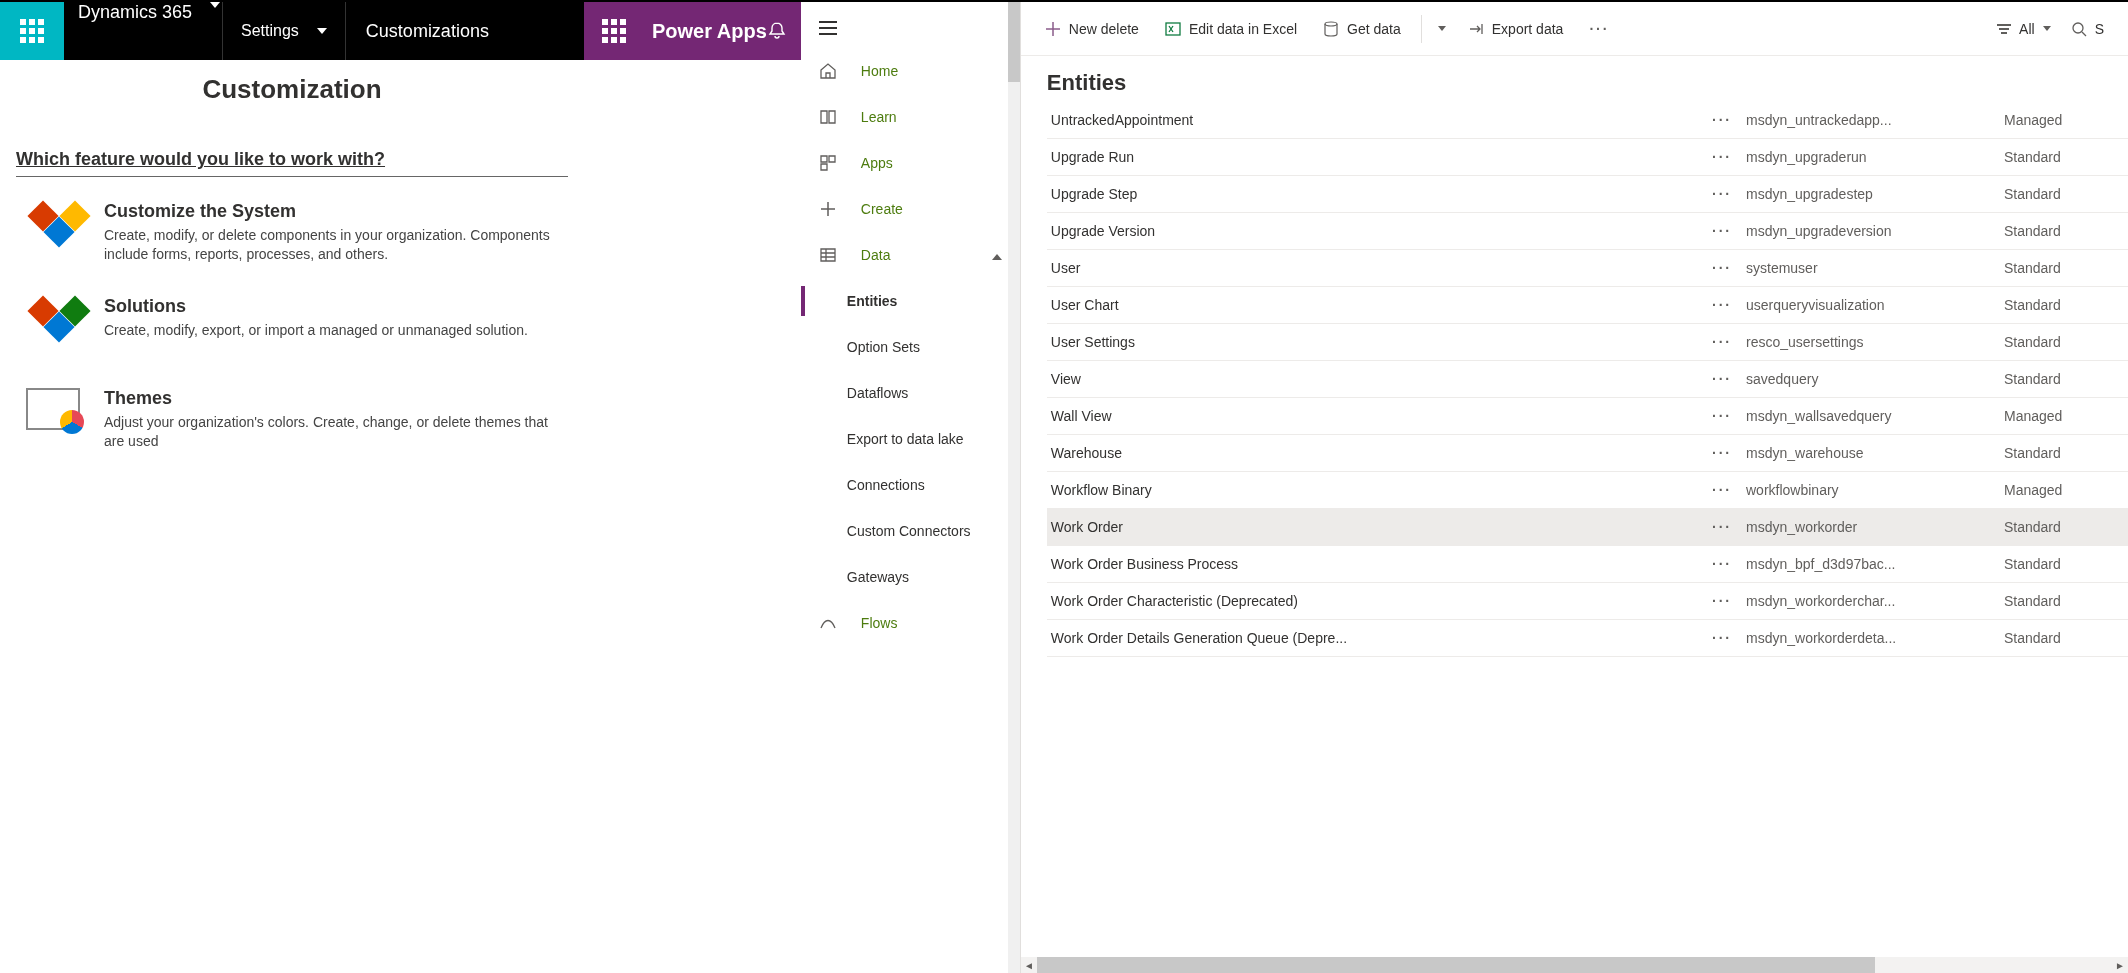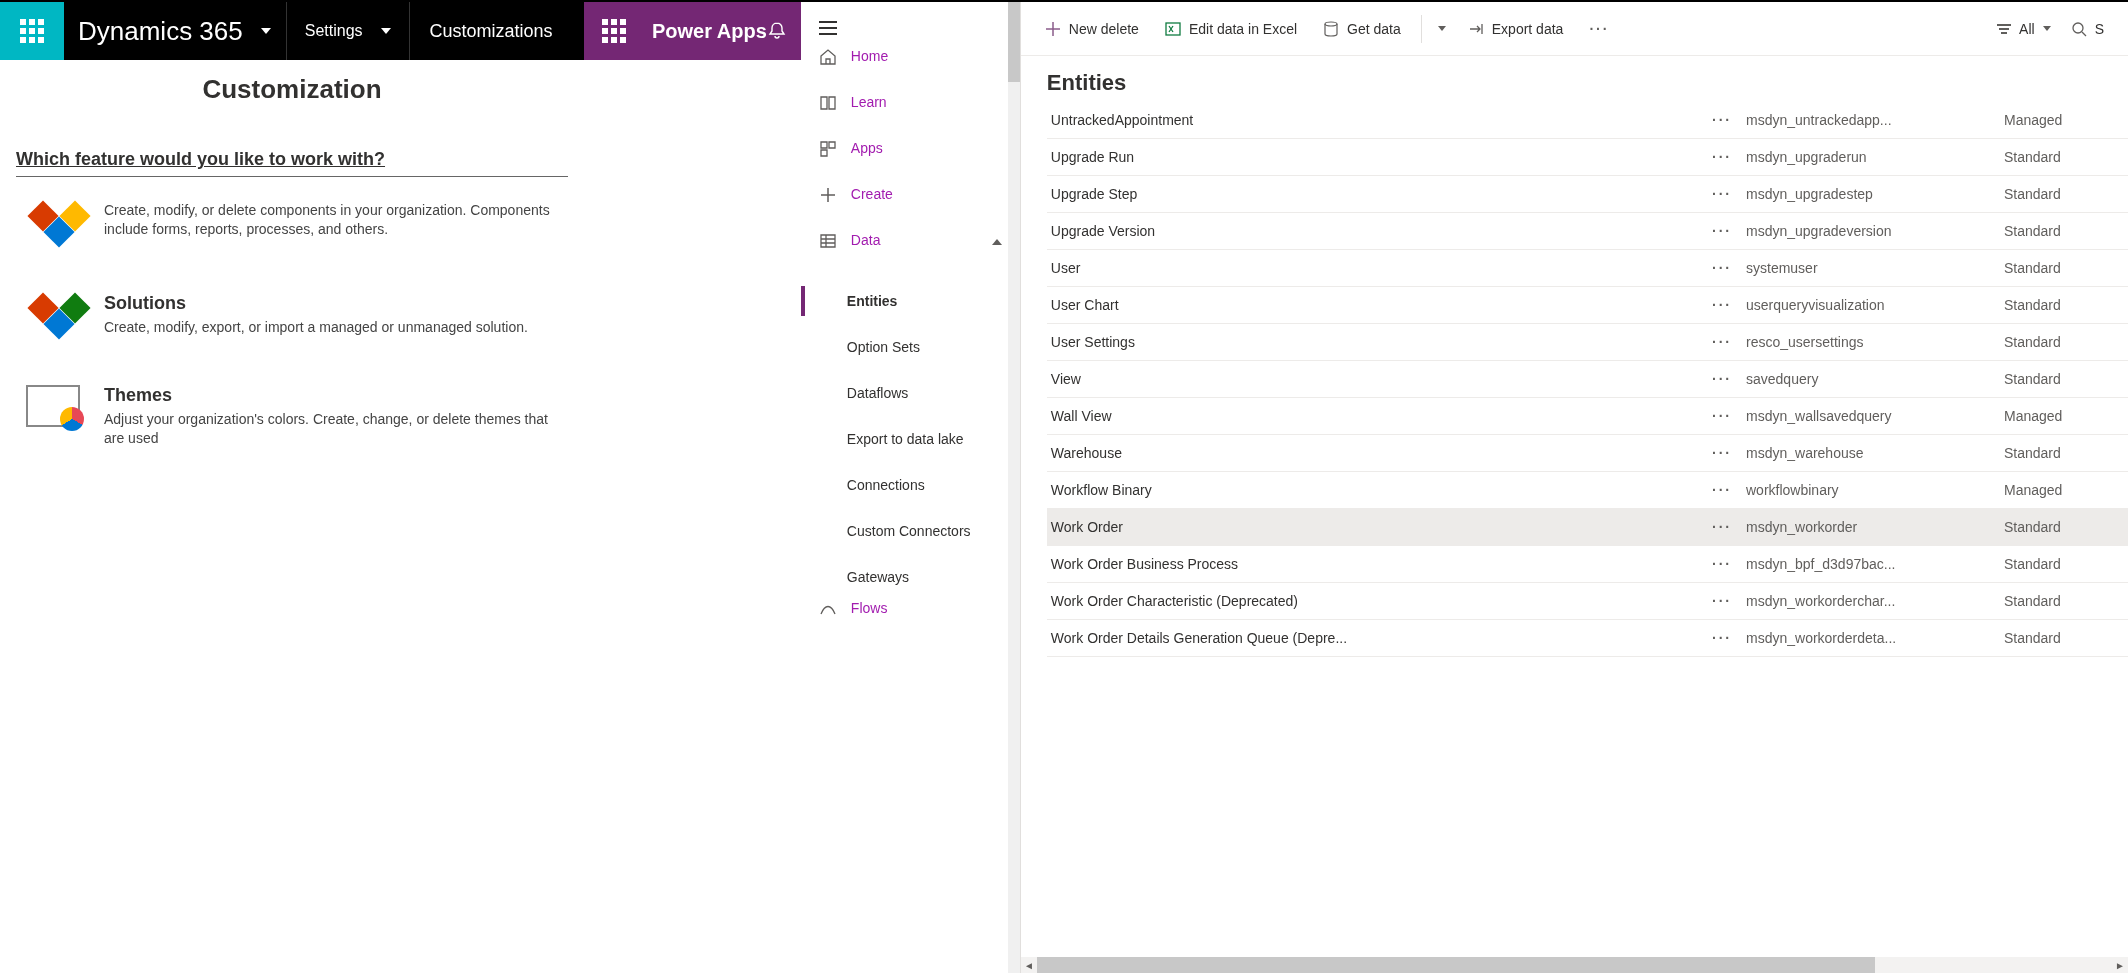--- a/index.html
+++ b/index.html
@@ -3,21 +3,21 @@
 <meta charset="utf-8">
 <style>
   * { box-sizing: border-box; margin: 0; padding: 0; }
   body { font-family: "Segoe UI", -apple-system, sans-serif; font-size: 14px; color: #323130; overflow: hidden; }
   .root { display: flex; width: 2128px; height: 973px; border-top: 2px solid #000; }
 
   
   .dyn-col { width: 584px; display: flex; flex-direction: column; background: #fff; }
   .dyn-topbar { height: 58px; display: flex; background: #000; color: #fff; align-items: stretch; }
   .dyn-waffle { width: 64px; background: #00b7c3; display: flex; align-items: center; justify-content: center; }
-  .dyn-brand { display: flex; align-items: center; padding: 0 15px 0 14px; font-size: 26px; border-right: 1px solid #333; }
+  .dyn-brand { display: flex; padding: 0 2px 0 14px; font-size: 18px; border-right: 1px solid #333; }
   .dyn-brand-label { margin-right: 18px; }
   .dyn-settings { display: flex; align-items: center; padding: 0 18px; font-size: 16px; border-right: 1px solid #333; }
   .dyn-settings-label { margin-right: 18px; }
   .dyn-crumb { display: flex; align-items: center; padding: 0 20px; font-size: 18px; }
   .waffle-grid { display: grid; grid-template-columns: repeat(3,6px); grid-template-rows: repeat(3,6px); gap: 3px; }
   .waffle-grid span { background: #fff; width: 6px; height: 6px; }
   .chev-down { display:inline-block; width:0; height:0; border-left:5px solid transparent; border-right:5px solid transparent; border-top:6px solid #fff; }
 
   .dyn-body { padding: 14px 16px; }
   .dyn-title { font-size: 26px; font-weight: 700; margin-bottom: 44px; text-align: center; }
@@ -44,21 +44,21 @@
 
   .pa-main { flex:1; display:flex; min-height:0; }
   .pa-side-wrap { width: 220px; border-right: 1px solid #e1dfdd; display:flex; position:relative; background:#fff;}
   .pa-side-track { width: 12px; background:#f0f0f0; position:absolute; right:0; top:0; bottom:0;}
   .pa-side-thumb { position:absolute; right:0; top:0; width:12px; height:80px; background:#c8c8c8;}
   .pa-side { flex:1; padding-top: 6px; }
   .burger { height: 40px; display:flex; align-items:center; padding-left:18px; }
   .burger-lines { width:18px; height:2px; background:#323130; position:relative;}
   .burger-lines::before, .burger-lines::after{ content:""; position:absolute; left:0; width:18px; height:2px; background:#323130;}
   .burger-lines::before{ top:-6px;} .burger-lines::after{ top:6px;}
-  .nav-item { height:46px; display:flex; padding-left:18px; gap:14px; cursor:pointer; color:#a21caf; }
+  .nav-item { height:46px; display:flex; align-items:center; padding-left:18px; gap:24px; cursor:pointer; color:#4d7c0f; }
   .nav-item .chevR { margin-left:auto; margin-right:18px; }
   .nav-sub { padding-left: 46px; height:46px; display:flex; align-items:center; cursor:pointer;}
   .nav-sub.active { background:#fff; position:relative; font-weight:600;}
   .nav-sub.active::before{ content:""; position:absolute; left:0; top:8px; bottom:8px; width:4px; background:#742774;}
   .nav-ico { width:18px; height:18px; display:inline-flex; align-items:center; justify-content:center; color:#605e5c;}
   .chevUp { display:inline-block; width:0;height:0;border-left:5px solid transparent;border-right:5px solid transparent;border-bottom:6px solid #605e5c;}
 
   .pa-content { flex:1; display:flex; flex-direction:column; min-width:0;}
   .cmdbar { height:54px; border-bottom:1px solid #edebe9; display:flex; align-items:center; padding: 0 14px; gap: 6px; color:#323130;}
   .cmd { display:flex; align-items:center; gap:8px; padding: 0 10px; height:36px; cursor:pointer; white-space:nowrap;}
@@ -125,20 +125,21 @@
       <div class="dyn-title">Customization</div>
       <div class="dyn-q">Which feature would you like to work with?</div>
 
       <div class="feat">
         <div class="feat-icon">
           <div class="cube a"></div>
             <div class="cube c"></div>
             <div class="cube b"></div>
         </div>
         <div class="feat-text">
+          <h3>Customize the System</h3>
           <p>Create, modify, or delete components in your organization. Components include forms, reports, processes, and others.</p>
         </div>
       </div>
 
       <div class="feat">
         <div class="feat-icon">
           <div class="cube a" style="background:#d83b01;"></div>
           <div class="cube g"></div>
           <div class="cube b"></div>
         </div>

